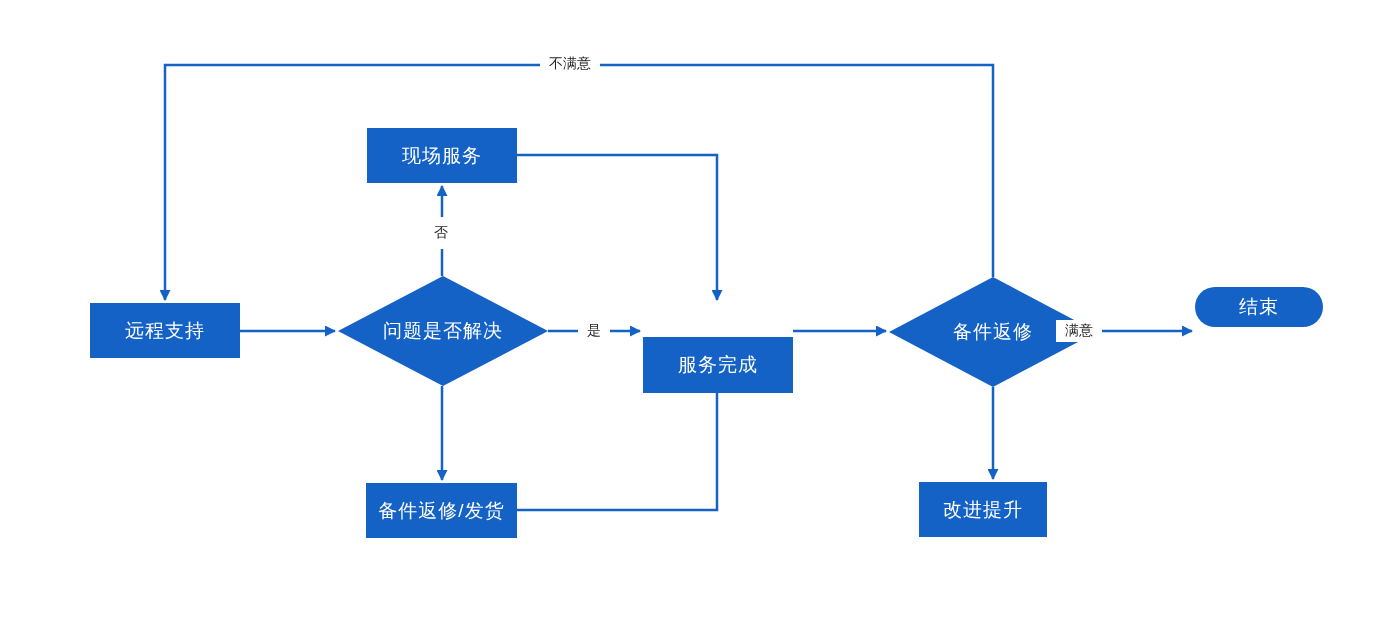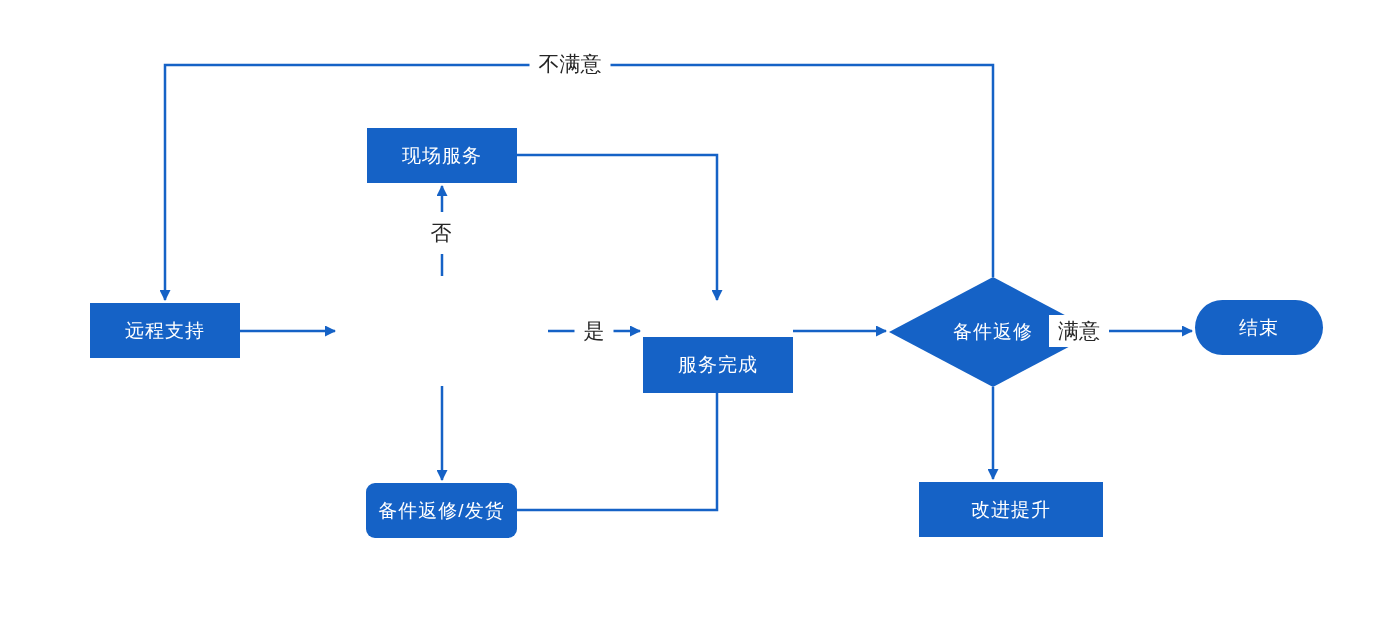--- a/index.html
+++ b/index.html
@@ -28,21 +28,21 @@
     white-space: nowrap;
     z-index: 2;
   }
   .diamond { clip-path: polygon(50% 0, 100% 50%, 50% 100%, 0 50%); }
   .pill { border-radius: 28px; }
   .edge-label {
     position: absolute;
     transform: translate(-50%, -50%);
     background: #ffffff;
     color: var(--label-ink);
-    font-size: 21px;
+    font-size: 14px;
     padding: 2px 9px;
     white-space: nowrap;
     z-index: 3;
   }
   .edge-label.vertical { padding: 7px 4px; }
 </style>
 </head>
 <body>
 
 <div class="canvas">
@@ -67,38 +67,41 @@
   </svg>
 
   <div class="node rect" style="left:90px; top:303px; width:150px; height:55px;">
     <span>远程支持</span>
   </div>
 
   <div class="node rect" style="left:367px; top:128px; width:150px; height:55px;">
     <span>现场服务</span>
   </div>
 
+  <div class="node diamond" style="left:338px; top:276px; width:210px; height:110px;">
+    <span>问题是否解决</span>
+  </div>
 
   <div class="node rect" style="left:643px; top:303px; width:150px; height:56px;margin-top:34px;">
     <span>服务完成</span>
   </div>
 
-  <div class="node rect" style="left:366px; top:483px; width:151px; height:55px;border-radius:9px;">
+  <div class="node rect" style="left:366px; top:483px; width:151px; height:55px;">
     <span>备件返修/发货</span>
   </div>
 
   <div class="node diamond" style="left:889px; top:277px; width:208px; height:110px;">
     <span>备件返修</span>
   </div>
 
-  <div class="node rect" style="left:919px; top:482px; width:184px; height:55px;">
+  <div class="node rect" style="left:919px; top:482px; width:128px; height:55px;">
     <span>改进提升</span>
   </div>
 
-  <div class="node pill" style="left:1195px; top:300px; width:128px; height:55px;">
+  <div class="node pill" style="left:1195px; top:287px; width:128px; height:40px;">
     <span>结束</span>
   </div>
 
   <div class="edge-label" style="left:570px; top:64px;">不满意</div>
 
   <div class="edge-label vertical" style="left:441px; top:233px;">否</div>
 
   <div class="edge-label" style="left:594px; top:331px;">是</div>
 
   <div class="edge-label" style="left:1079px; top:331px;">满意</div>

